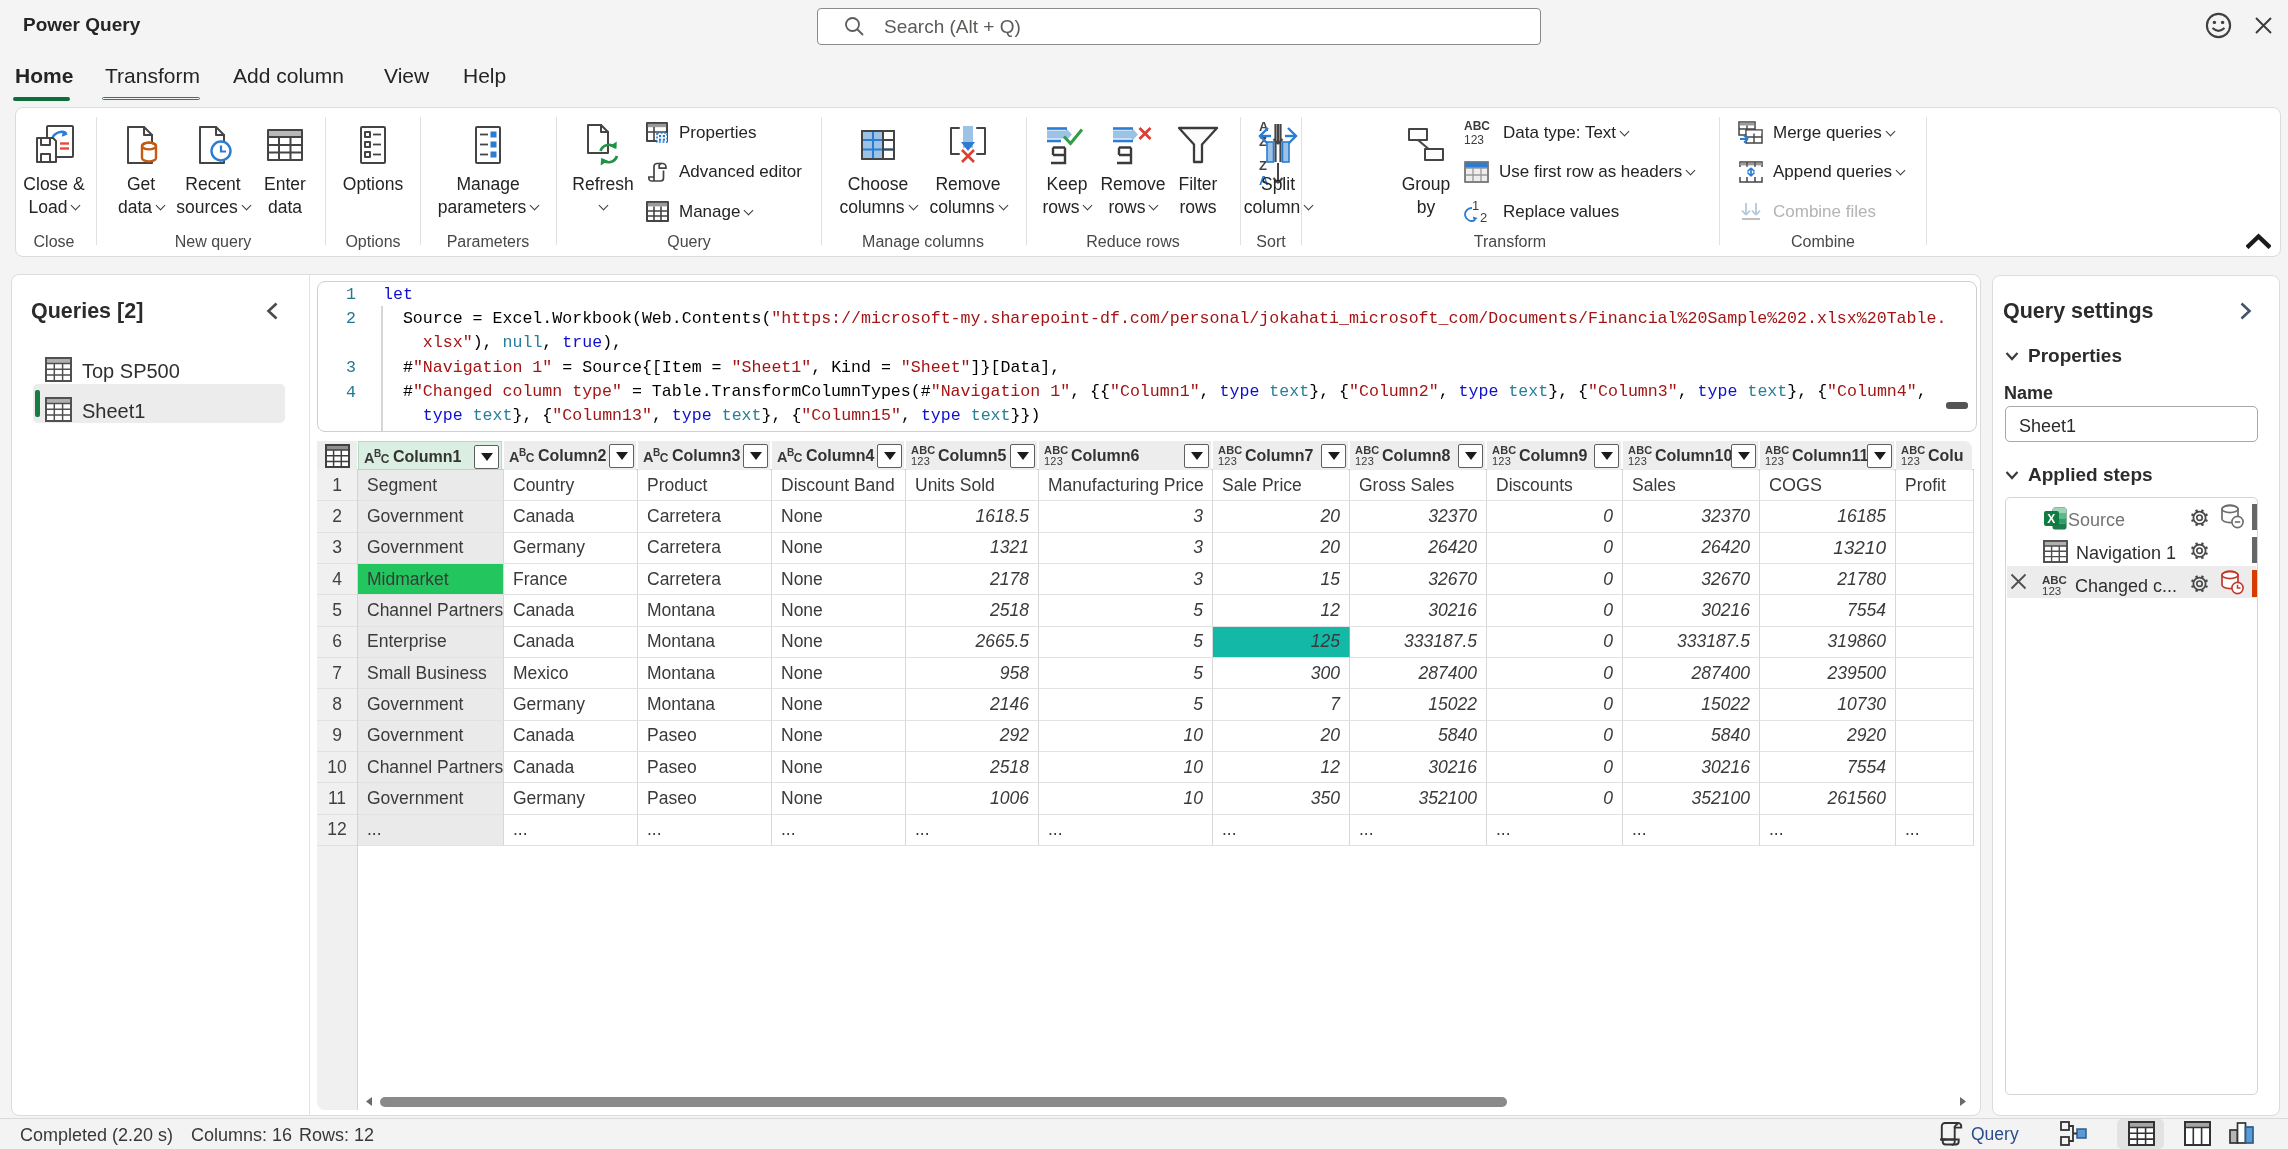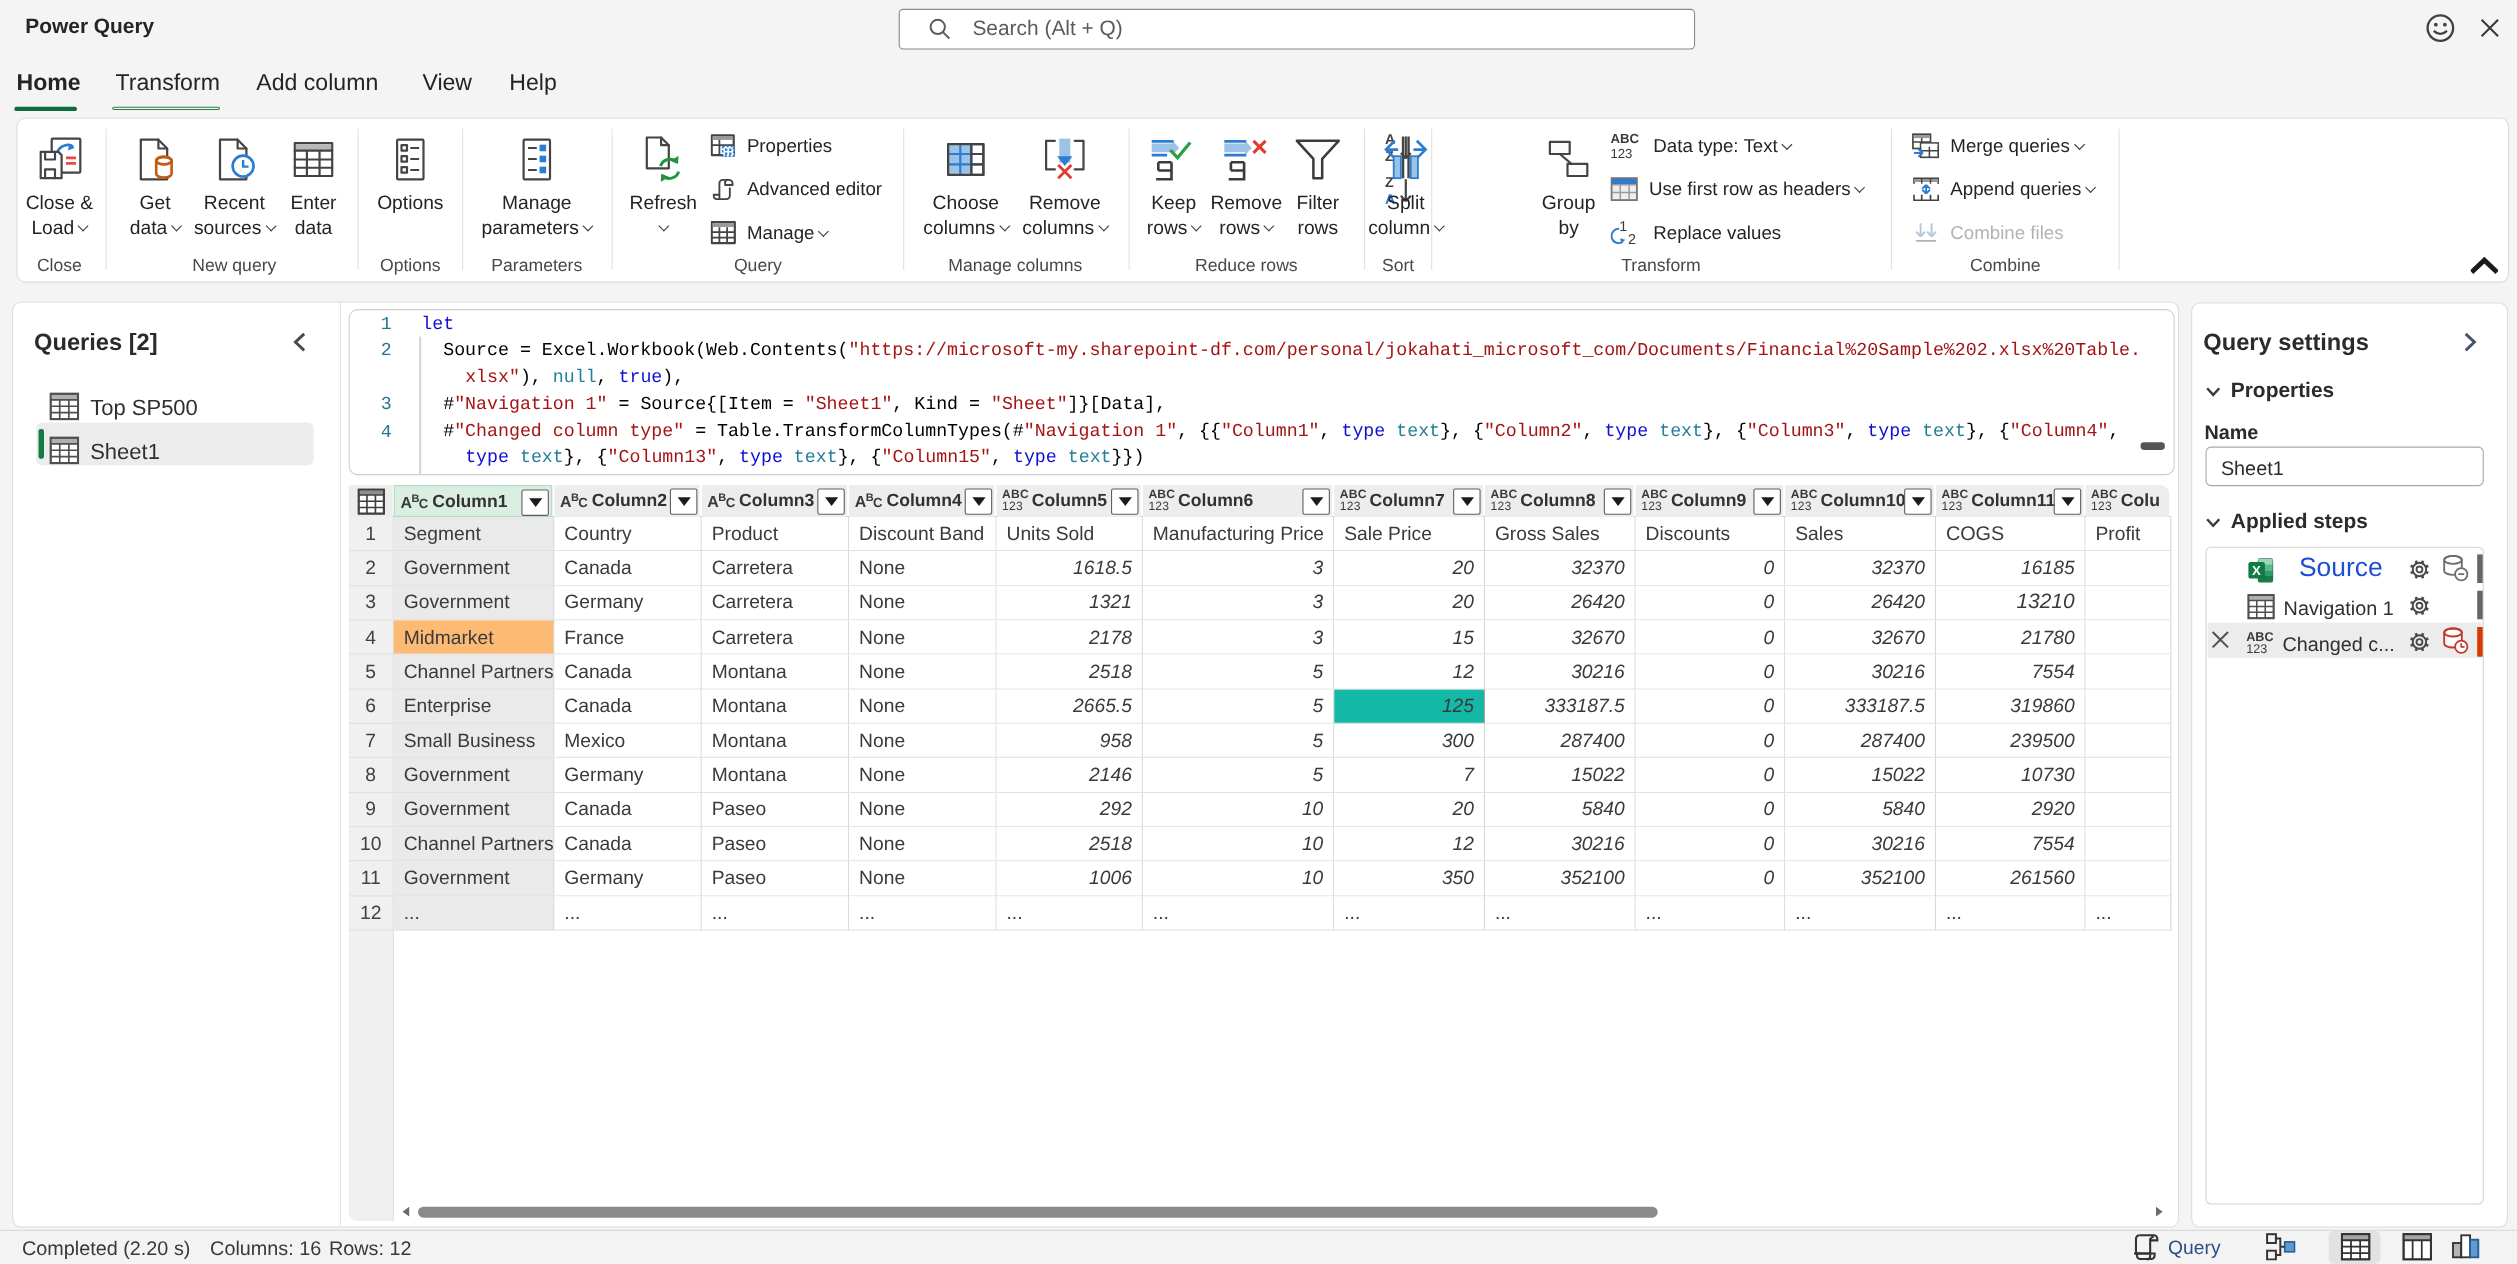--- a/index.html
+++ b/index.html
@@ -535,21 +535,21 @@
 <div class="abs" style="left:772px;top:532.7px;width:134px;height:31.3px;background:#fff;border-bottom:1px solid #e2e2e2;border-right:1px solid #d8d8d8;display:flex;align-items:center;justify-content:flex-start;padding-left:9px;font-size:17.5px;color:#3a3a3a;overflow:hidden;white-space:nowrap;">None</div>
 <div class="abs" style="left:906px;top:532.7px;width:133px;height:31.3px;background:#fff;border-bottom:1px solid #e2e2e2;border-right:1px solid #d8d8d8;display:flex;align-items:center;justify-content:flex-end;padding-right:9px;font-style:italic;font-size:17.5px;color:#3a3a3a;overflow:hidden;white-space:nowrap;">1321</div>
 <div class="abs" style="left:1039px;top:532.7px;width:174px;height:31.3px;background:#fff;border-bottom:1px solid #e2e2e2;border-right:1px solid #d8d8d8;display:flex;align-items:center;justify-content:flex-end;padding-right:9px;font-style:italic;font-size:17.5px;color:#3a3a3a;overflow:hidden;white-space:nowrap;">3</div>
 <div class="abs" style="left:1213px;top:532.7px;width:137px;height:31.3px;background:#fff;border-bottom:1px solid #e2e2e2;border-right:1px solid #d8d8d8;display:flex;align-items:center;justify-content:flex-end;padding-right:9px;font-style:italic;font-size:17.5px;color:#3a3a3a;overflow:hidden;white-space:nowrap;">20</div>
 <div class="abs" style="left:1350px;top:532.7px;width:137px;height:31.3px;background:#fff;border-bottom:1px solid #e2e2e2;border-right:1px solid #d8d8d8;display:flex;align-items:center;justify-content:flex-end;padding-right:9px;font-style:italic;font-size:17.5px;color:#3a3a3a;overflow:hidden;white-space:nowrap;">26420</div>
 <div class="abs" style="left:1487px;top:532.7px;width:136px;height:31.3px;background:#fff;border-bottom:1px solid #e2e2e2;border-right:1px solid #d8d8d8;display:flex;align-items:center;justify-content:flex-end;padding-right:9px;font-style:italic;font-size:17.5px;color:#3a3a3a;overflow:hidden;white-space:nowrap;">0</div>
 <div class="abs" style="left:1623px;top:532.7px;width:137px;height:31.3px;background:#fff;border-bottom:1px solid #e2e2e2;border-right:1px solid #d8d8d8;display:flex;align-items:center;justify-content:flex-end;padding-right:9px;font-style:italic;font-size:17.5px;color:#3a3a3a;overflow:hidden;white-space:nowrap;">26420</div>
 <div class="abs" style="left:1760px;top:532.7px;width:136px;height:31.3px;background:#fff;border-bottom:1px solid #e2e2e2;border-right:1px solid #d8d8d8;display:flex;align-items:center;justify-content:flex-end;padding-right:9px;font-style:italic;font-size:19px;color:#3a3a3a;overflow:hidden;white-space:nowrap;">13210</div>
 <div class="abs" style="left:1896px;top:532.7px;width:78px;height:31.3px;background:#fff;border-bottom:1px solid #e2e2e2;border-right:1px solid #d8d8d8;display:flex;align-items:center;justify-content:flex-start;padding-left:9px;font-size:17.5px;color:#3a3a3a;overflow:hidden;white-space:nowrap;"></div>
 <div class="abs" style="left:317px;top:564.0px;width:40px;height:31.3px;display:flex;align-items:center;justify-content:center;font-size:17.5px;color:#414141;border-bottom:1px solid #e0e0e0;">4</div>
-<div class="abs" style="left:358px;top:564.0px;width:146px;height:31.3px;background:#fdba74;border-bottom:1px solid #e2e2e2;border-right:1px solid #d8d8d8;display:flex;align-items:center;justify-content:flex-start;padding-left:9px;font-size:17.5px;color:#3a3a3a;overflow:hidden;white-space:nowrap;">Midmarket</div>
+<div class="abs" style="left:358px;top:564.0px;width:146px;height:31.3px;background:#22c55e;border-bottom:1px solid #e2e2e2;border-right:1px solid #d8d8d8;display:flex;align-items:center;justify-content:flex-start;padding-left:9px;font-size:17.5px;color:#3a3a3a;overflow:hidden;white-space:nowrap;">Midmarket</div>
 <div class="abs" style="left:504px;top:564.0px;width:134px;height:31.3px;background:#fff;border-bottom:1px solid #e2e2e2;border-right:1px solid #d8d8d8;display:flex;align-items:center;justify-content:flex-start;padding-left:9px;font-size:17.5px;color:#3a3a3a;overflow:hidden;white-space:nowrap;">France</div>
 <div class="abs" style="left:638px;top:564.0px;width:134px;height:31.3px;background:#fff;border-bottom:1px solid #e2e2e2;border-right:1px solid #d8d8d8;display:flex;align-items:center;justify-content:flex-start;padding-left:9px;font-size:17.5px;color:#3a3a3a;overflow:hidden;white-space:nowrap;">Carretera</div>
 <div class="abs" style="left:772px;top:564.0px;width:134px;height:31.3px;background:#fff;border-bottom:1px solid #e2e2e2;border-right:1px solid #d8d8d8;display:flex;align-items:center;justify-content:flex-start;padding-left:9px;font-size:17.5px;color:#3a3a3a;overflow:hidden;white-space:nowrap;">None</div>
 <div class="abs" style="left:906px;top:564.0px;width:133px;height:31.3px;background:#fff;border-bottom:1px solid #e2e2e2;border-right:1px solid #d8d8d8;display:flex;align-items:center;justify-content:flex-end;padding-right:9px;font-style:italic;font-size:17.5px;color:#3a3a3a;overflow:hidden;white-space:nowrap;">2178</div>
 <div class="abs" style="left:1039px;top:564.0px;width:174px;height:31.3px;background:#fff;border-bottom:1px solid #e2e2e2;border-right:1px solid #d8d8d8;display:flex;align-items:center;justify-content:flex-end;padding-right:9px;font-style:italic;font-size:17.5px;color:#3a3a3a;overflow:hidden;white-space:nowrap;">3</div>
 <div class="abs" style="left:1213px;top:564.0px;width:137px;height:31.3px;background:#fff;border-bottom:1px solid #e2e2e2;border-right:1px solid #d8d8d8;display:flex;align-items:center;justify-content:flex-end;padding-right:9px;font-style:italic;font-size:17.5px;color:#3a3a3a;overflow:hidden;white-space:nowrap;">15</div>
 <div class="abs" style="left:1350px;top:564.0px;width:137px;height:31.3px;background:#fff;border-bottom:1px solid #e2e2e2;border-right:1px solid #d8d8d8;display:flex;align-items:center;justify-content:flex-end;padding-right:9px;font-style:italic;font-size:17.5px;color:#3a3a3a;overflow:hidden;white-space:nowrap;">32670</div>
 <div class="abs" style="left:1487px;top:564.0px;width:136px;height:31.3px;background:#fff;border-bottom:1px solid #e2e2e2;border-right:1px solid #d8d8d8;display:flex;align-items:center;justify-content:flex-end;padding-right:9px;font-style:italic;font-size:17.5px;color:#3a3a3a;overflow:hidden;white-space:nowrap;">0</div>
 <div class="abs" style="left:1623px;top:564.0px;width:137px;height:31.3px;background:#fff;border-bottom:1px solid #e2e2e2;border-right:1px solid #d8d8d8;display:flex;align-items:center;justify-content:flex-end;padding-right:9px;font-style:italic;font-size:17.5px;color:#3a3a3a;overflow:hidden;white-space:nowrap;">32670</div>
 <div class="abs" style="left:1760px;top:564.0px;width:136px;height:31.3px;background:#fff;border-bottom:1px solid #e2e2e2;border-right:1px solid #d8d8d8;display:flex;align-items:center;justify-content:flex-end;padding-right:9px;font-style:italic;font-size:17.5px;color:#3a3a3a;overflow:hidden;white-space:nowrap;">21780</div>
@@ -685,21 +685,21 @@
 <div class="abs vcenter" style="left:2043px;top:503px;height:28px;">
     <svg width="25" height="25" viewBox="0 0 25 25">
 <rect x="10" y="2" width="13" height="21" rx="1.5" fill="#fff" stroke="#1d6b40" stroke-width="1"></rect>
 <path d="M10 2 h13 v5 h-13 z" fill="#9fd5b7"></path>
       <path d="M10 7 h13 v5.3 h-13 z" fill="#5aba8a"></path>
       <path d="M10 12.3 h13 v5.3 h-13 z" fill="#2e9e68"></path>
       <path d="M10 17.6 h13 v4 a1.5 1.5 0 0 1 -1.5 1.5 h-11.5 z" fill="#1d7a4a"></path>
 <rect x="1" y="5" width="15" height="15" rx="2" fill="#107c41"></rect>
 <text x="4.2" y="16.5" font-size="12" font-weight="bold" fill="#fff" font-family="Liberation Sans">X</text>
 </svg>
-    <span style="margin-left:22px;font-size:24px;color:#1d4ed8;">Source</span>
+    <span style="margin-left:0;font-size:18px;color:#737373;">Source</span>
   </div>
 <div class="abs" style="left:2188px;top:506px;"><svg width="23" height="24" viewBox="0 0 23 24">
 <circle cx="11.5" cy="11.7" r="6.1" fill="none" stroke="#4a4a4a" stroke-width="1.8"></circle>
 <line x1="17.0" y1="14.0" x2="19.5" y2="15.0" stroke="#4a4a4a" stroke-width="2.4"></line>
 <line x1="13.8" y1="17.2" x2="14.8" y2="19.7" stroke="#4a4a4a" stroke-width="2.4"></line>
 <line x1="9.2" y1="17.2" x2="8.2" y2="19.7" stroke="#4a4a4a" stroke-width="2.4"></line>
 <line x1="6.0" y1="14.0" x2="3.5" y2="15.0" stroke="#4a4a4a" stroke-width="2.4"></line>
 <line x1="6.0" y1="9.4" x2="3.5" y2="8.4" stroke="#4a4a4a" stroke-width="2.4"></line>
 <line x1="9.2" y1="6.2" x2="8.2" y2="3.7" stroke="#4a4a4a" stroke-width="2.4"></line>
 <line x1="13.8" y1="6.2" x2="14.8" y2="3.7" stroke="#4a4a4a" stroke-width="2.4"></line>

